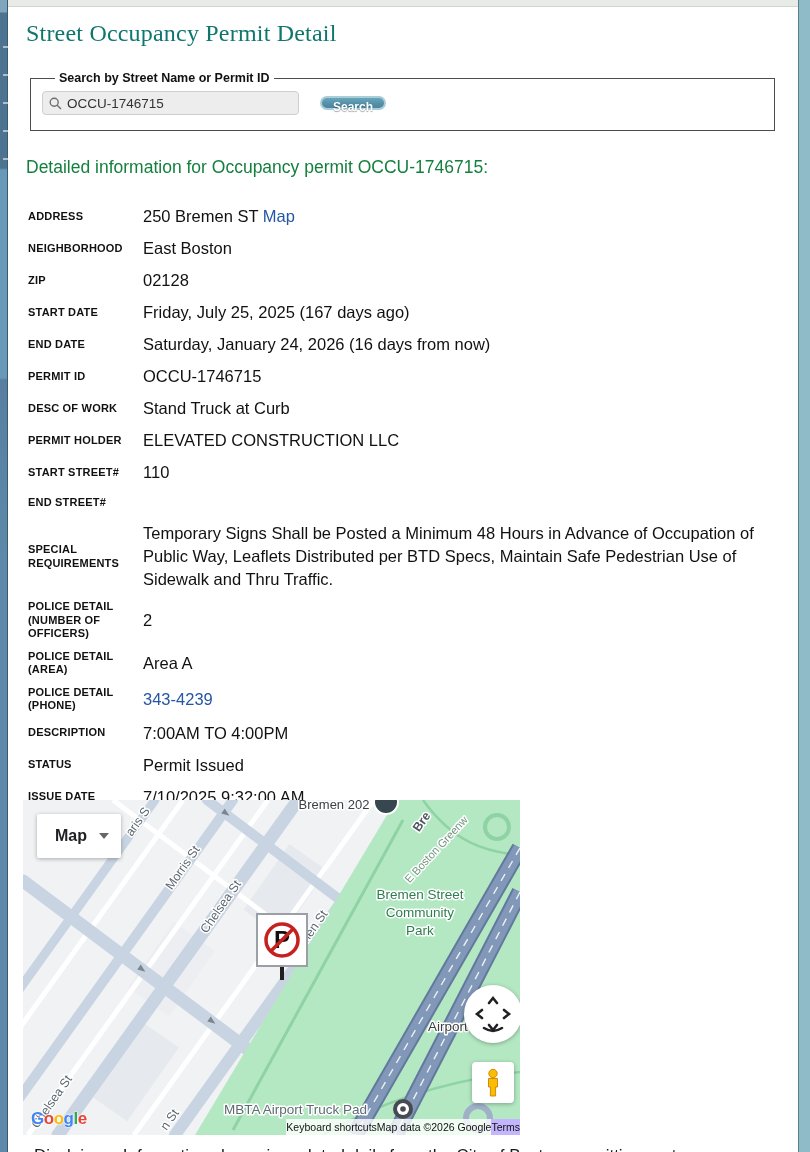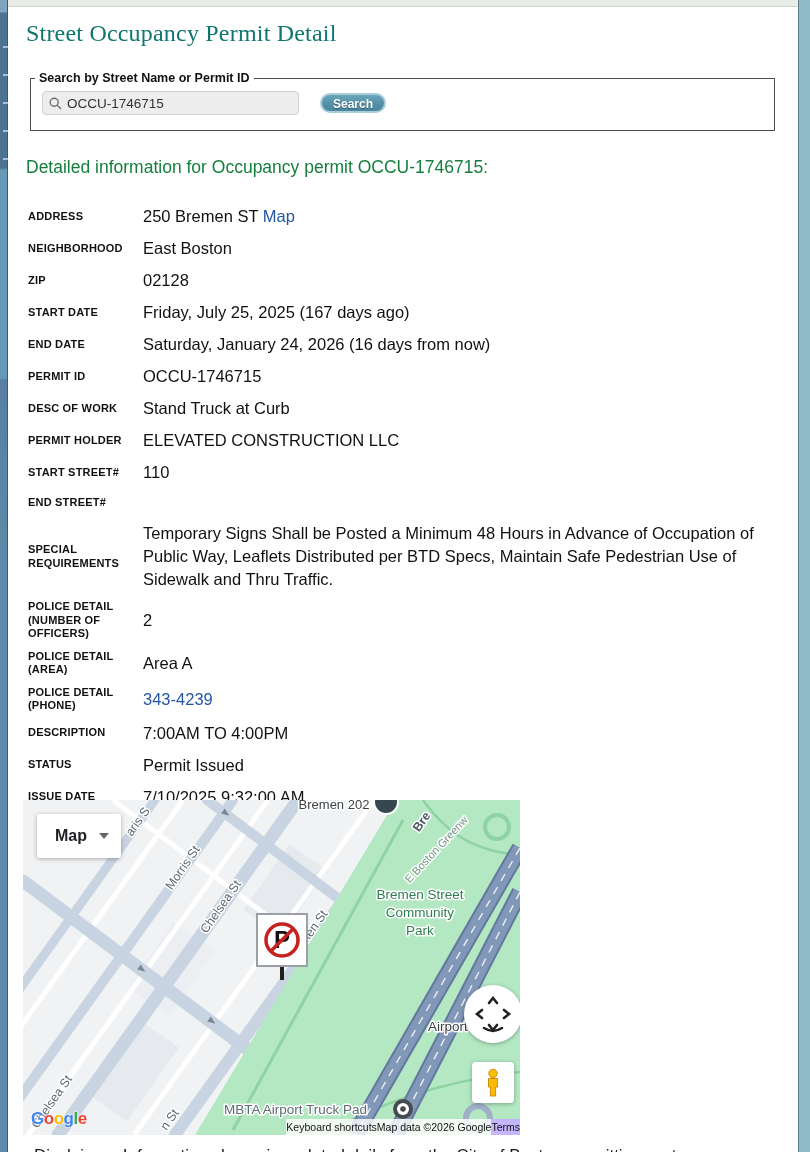--- a/index.html
+++ b/index.html
@@ -18,29 +18,29 @@
     background:#8fbac8; border-left:1px solid #5e7d8a; z-index:6; }
 
   .content { position:absolute; left:8px; top:7px; width:790px; height:1145px; }
 
   .page-title { position:absolute; left:18px; top:13px;
     font-family:"Liberation Serif", serif; font-weight:normal; font-size:24px;
     color:#0f766e; letter-spacing:.2px; }
 
   .search-fieldset { position:absolute; left:22px; top:64px; width:745px; height:60px;
     border:1px solid #4d4d4d; background:#fff; }
-  .search-fieldset legend { margin-left:4px; padding:0 4px; font-size:12.5px;
+  .search-fieldset legend { margin-left:24px; padding:0 4px; font-size:12.5px;
     font-weight:bold; color:#111; }
   .search-row { display:flex; align-items:center; margin:6px 0 0 11px; }
   .search-input { width:257px; height:24px; background:#ededed;
     border:1px solid #cfcfcf; border-radius:4px; display:flex; align-items:center;
     padding:0 6px; }
   .search-input .mag { margin-right:5px; flex:0 0 auto; }
   .search-input .qtext { font-size:13.5px; color:#333; white-space:nowrap; }
-  .search-btn { margin-left:21px; height:20px; padding:0 11px;
+  .search-btn { margin-left:21px; height:14px; padding:0 11px;
     background:linear-gradient(180deg,#6aa6ba 0%,#5490a8 55%,#4b86a0 100%);
     border:2px solid #a9cdd9; border-radius:11px; color:#fff; font-weight:bold;
     font-size:12px; line-height:18px; text-shadow:0 1px 1px rgba(0,0,0,.35); cursor:pointer; }
 
   .intro { position:absolute; left:18px; top:150px; font-size:17.5px; color:#15803d; }
 
   .details { position:absolute; left:20px; top:198px; width:740px; }
   .row { display:flex; align-items:center; margin-bottom:9px; min-height:20px; }
   .lbl { width:107px; flex:0 0 107px; font-size:11px; font-weight:bold;
     line-height:13.5px; color:#111; letter-spacing:.2px; }

